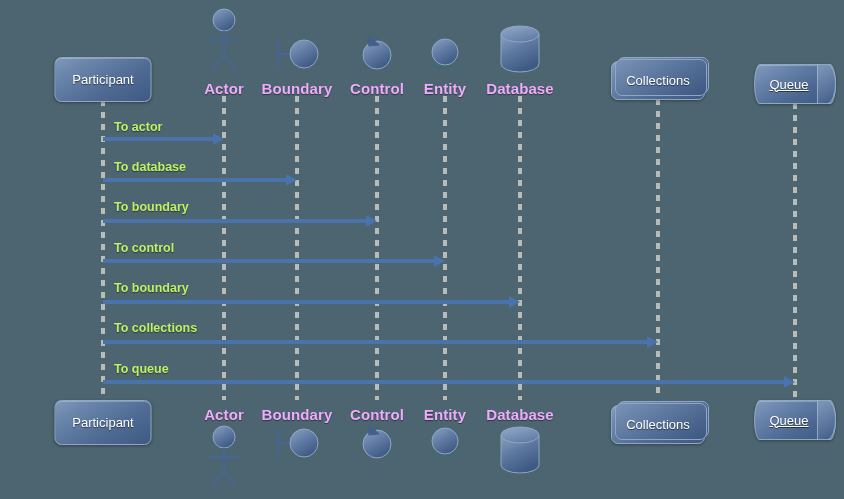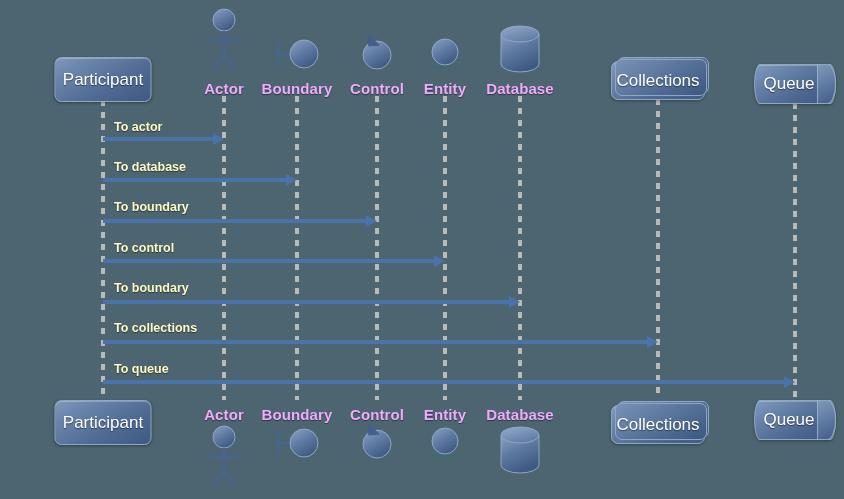--- a/index.html
+++ b/index.html
@@ -20,47 +20,48 @@
     text-align:center;white-space:nowrap;transform:translateX(-50%);
     text-shadow:0 1px 1px rgba(0,0,0,.45);letter-spacing:.1px;
   }
   
   .pbox{
     position:absolute;transform:translateX(-50%);
     border-radius:7px;
     border:1px solid #8fa7c4;
     background:linear-gradient(150deg,#7f99bb 0%,#6b86ab 22%,#4f6b93 62%,#3e5a83 100%);
     box-shadow:0 1px 3px rgba(0,0,0,.35), inset 0 1px 0 rgba(255,255,255,.25);
-    color:#ffffff;font-size:17px;
+    color:#ffffff;font-size:13px;
     display:flex;align-items:center;justify-content:center;
     text-shadow:0 1px 1px rgba(0,0,0,.5);
   }
   .pbox.stacked::before,.pbox.stacked::after{
     content:"";position:absolute;border-radius:7px;border:1px solid #8fa7c4;
     background:linear-gradient(150deg,#7992b6 0%,#4c6890 70%,#3c5880 100%);
     z-index:-1;
   }
   .pbox.stacked::before{left:5px;top:-5px;right:-5px;bottom:5px;}
   .pbox.stacked::after{left:3px;top:-3px;right:-3px;bottom:3px;}
   .pbox.queue{
     border-radius:8px/26px;
     background:linear-gradient(150deg,#8299bd 0%,#6a85ac 25%,#4c6890 65%,#3c5880 100%);
+    text-decoration:underline;
   }
   .pbox.queue .qcap{
     position:absolute;right:-1px;top:-1px;bottom:-1px;width:17px;
     border:1px solid #8fa7c4;border-left:1px solid rgba(170,190,215,.75);
     border-radius:0 9px 9px 0/0 50% 50% 0;
     background:linear-gradient(150deg,#7e97bb 0%,#546f98 70%,#405c84 100%);
     pointer-events:none;
   }
   
   .icon{position:absolute;transform:translateX(-50%);}
   
   .msg-label{
-    position:absolute;color:#fef9c3;font-size:12.5px;font-weight:bold;
+    position:absolute;color:#bef264;font-size:12.5px;font-weight:bold;
     white-space:nowrap;text-shadow:0 1px 1px rgba(0,0,0,.45);
   }
   .msg-line{position:absolute;height:4px;background:#4a72ab;}
   .msg-head{
     position:absolute;width:0;height:0;
     border-top:6px solid transparent;border-bottom:6px solid transparent;
     border-left:11px solid #4a72ab;
   }
 </style>
 </head>

